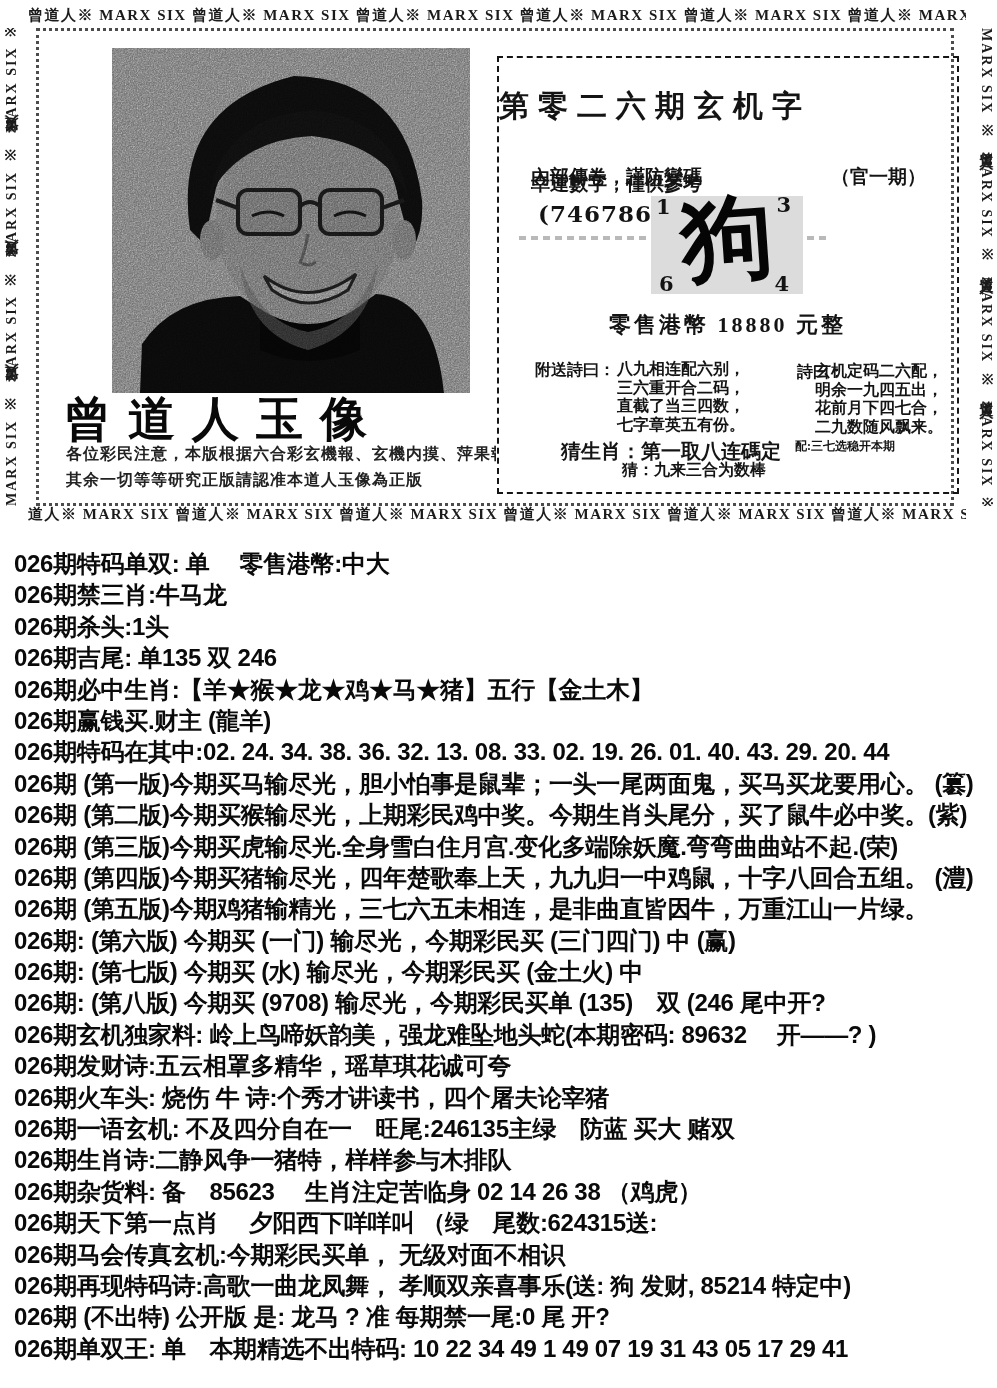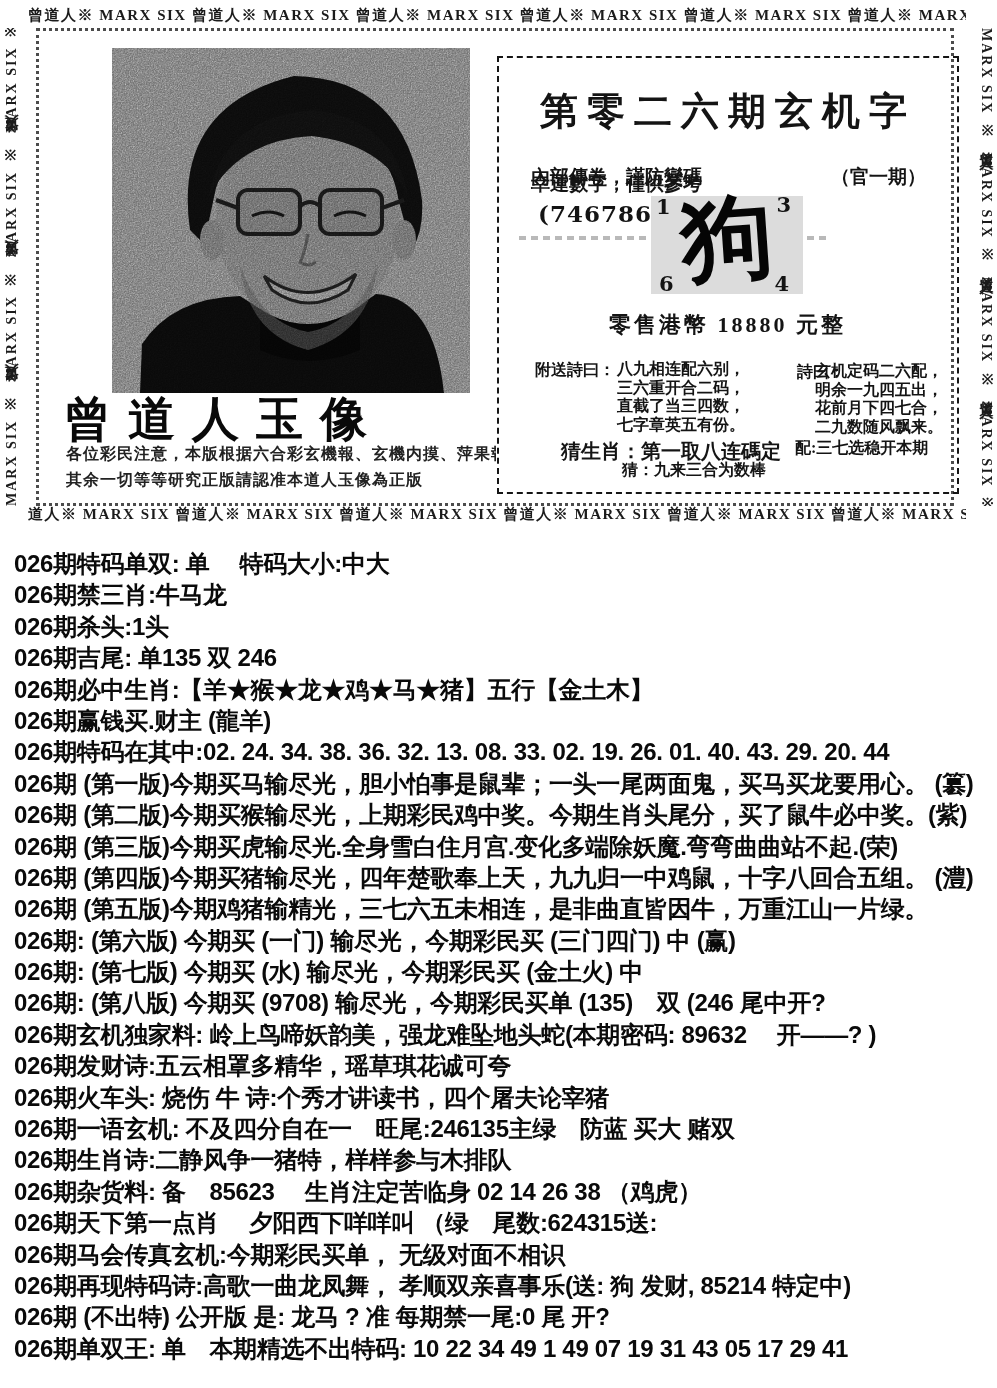--- a/index.html
+++ b/index.html
@@ -26,22 +26,22 @@
            font-family:"Liberation Serif",serif;font-weight:bold;font-size:47px;
            letter-spacing:17px;white-space:nowrap;color:#090909;}
   .note{position:absolute;left:66px;width:430px;font-family:"Liberation Serif",serif;
         font-weight:bold;font-size:16px;letter-spacing:1px;white-space:nowrap;overflow:hidden;color:#222;}
   .note.n1{top:444px;}
   .note.n2{top:470px;}
 
   
   .oracle{position:absolute;left:497px;top:56px;width:458px;height:434px;
           border:2px dashed #151515;font-family:"Liberation Serif",serif;color:#141414;}
-  .oracle .title{position:absolute;left:0;top:28px;width:100%;text-align:center;
-                 font-size:38px;font-weight:bold;letter-spacing:9px;white-space:nowrap;}
+  .oracle .title{position:absolute;left:0;top:28px;width:100%;
+                 font-size:30px;font-weight:bold;letter-spacing:9px;white-space:nowrap;}
   .oracle .notice-row{position:absolute;left:32px;top:80px;width:400px;font-size:19px;
                       font-weight:bold;white-space:nowrap;margin-top:26px;}
   .oracle .notice-right{position:absolute;left:300px;top:0;}
   .oracle .notice2{position:absolute;left:32px;top:113px;font-size:19px;font-weight:bold;white-space:nowrap;}
   .oracle .lucky{position:absolute;left:0;top:142px;width:340px;text-align:center;
                  font-family:"DejaVu Serif",serif;font-size:23px;font-weight:bold;letter-spacing:1px;}
   .oracle .smudge{position:absolute;left:20px;top:178px;width:310px;height:4px;
                   background:repeating-linear-gradient(90deg,#9b9b9b 0 7px,transparent 7px 12px);opacity:.7;}
   .zpanel{position:absolute;left:152px;top:138px;width:152px;height:98px;background:#dcdcdc;}
   .zpanel .zchar{position:absolute;left:0;top:-12px;width:100%;text-align:center;
@@ -49,21 +49,21 @@
   .zpanel .corner{position:absolute;font-size:21px;font-weight:bold;font-family:"DejaVu Serif",serif;}
   .zpanel .tl{left:5px;top:-2px;}  .zpanel .tr{right:12px;top:-4px;}
   .zpanel .bl{left:8px;bottom:-2px;} .zpanel .br{right:14px;bottom:-2px;}
   .oracle .price{position:absolute;left:110px;top:252px;font-size:22px;font-weight:bold;
                  letter-spacing:3px;white-space:nowrap;}
   .poem-label{position:absolute;font-size:16px;font-weight:bold;white-space:nowrap;}
   .poem-lines{position:absolute;font-size:16px;font-weight:bold;line-height:18.5px;white-space:nowrap;}
   .lbl-left{left:36px;top:302px;text-align:right;}   .lines-left{left:118px;top:302px;}
   .lbl-right{left:298px;top:304px;} .lines-right{left:316px;top:304px;text-align:left;width:134px;}
   .oracle .guess-zodiac{position:absolute;left:62px;top:380px;font-size:20px;font-weight:bold;white-space:nowrap;}
-  .oracle .match-line{position:absolute;left:296px;top:380px;font-size:16px;font-weight:bold;white-space:nowrap;}
+  .oracle .match-line{position:absolute;left:296px;top:380px;font-size:12px;font-weight:bold;white-space:nowrap;}
   .oracle .guess-line{position:absolute;left:102px;top:402px;font-size:16px;font-weight:bold;white-space:nowrap;margin-left:21px;}
 
   
   .tips{position:absolute;left:14px;top:548px;width:980px;}
   .tip{height:31.4px;line-height:31.4px;font-size:24px;font-weight:bold;
        white-space:nowrap;overflow:hidden;letter-spacing:-0.3px;color:#0a0a0a;}
 </style>
 </head>
 <body>
 
@@ -143,21 +143,21 @@
         <div>二九数随风飘来。</div>
       </div>
 
     <div class="guess-zodiac">猜生肖：第一取八连碼定</div>
     <div class="match-line">配:三七选稳开本期</div>
     <div class="guess-line">猜：九来三合为数棒</div>
   </div>
 
   <div class="tips">
 
-  <div class="tip">026期特码单双: 单　 特码大小:中大</div>
+  <div class="tip">026期特码单双: 单　 零售港幣:中大</div>
       <div class="tip">026期禁三肖:牛马龙</div>
       <div class="tip">026期杀头:1头</div>
       <div class="tip">026期吉尾: 单135 双 246</div>
       <div class="tip">026期必中生肖:【羊★猴★龙★鸡★马★猪】五行【金土木】</div>
       <div class="tip">026期赢钱买.财主 (龍羊)</div>
       <div class="tip">026期特码在其中:02. 24. 34. 38. 36. 32. 13. 08. 33. 02. 19. 26. 01. 40. 43. 29. 20. 44</div>
       <div class="tip">026期 (第一版)今期买马输尽光，胆小怕事是鼠辈；一头一尾两面鬼，买马买龙要用心。 (簒)</div>
       <div class="tip">026期 (第二版)今期买猴输尽光，上期彩民鸡中奖。今期生肖头尾分，买了鼠牛必中奖。(紫)</div>
       <div class="tip">026期 (第三版)今期买虎输尽光.全身雪白住月宫.变化多端除妖魔.弯弯曲曲站不起.(荣)</div>
       <div class="tip">026期 (第四版)今期买猪输尽光，四年楚歌奉上天，九九归一中鸡鼠，十字八回合五组。 (澧)</div>

